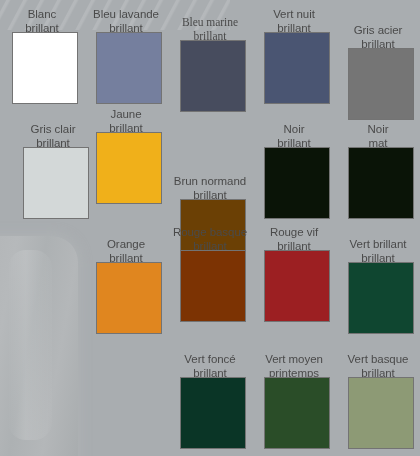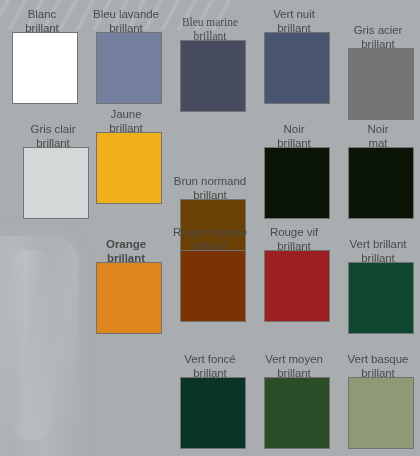--- a/index.html
+++ b/index.html
@@ -164,21 +164,21 @@
       <div class="swatch-cell" style="left: 252px; top: 115px;">
         <span class="swatch-label">Noir
 brillant</span>
         <div class="swatch-chip" style="background: rgb(10, 20, 7); border-color: rgb(115, 115, 115);"></div>
       </div>
       <div class="swatch-cell" style="left: 336px; top: 115px;">
         <span class="swatch-label">Noir
 mat</span>
         <div class="swatch-chip" style="background: rgb(10, 20, 7); border-color: rgb(115, 115, 115);"></div>
       </div>
-      <div class="swatch-cell" style="left: 84px; top: 230px; font-weight: bold;">
+      <div class="swatch-cell" style="left: 84px; top: 230px;">
         <span class="swatch-label">Orange
 brillant</span>
         <div class="swatch-chip" style="background: rgb(224, 134, 31); border-color: rgb(115, 115, 115);"></div>
       </div>
       <div class="swatch-cell" style="left: 168px; top: 218px;">
         <span class="swatch-label">Rouge basque
 brillant</span>
         <div class="swatch-chip" style="background: rgb(124, 51, 3); border-color: rgb(115, 115, 115);"></div>
       </div>
       <div class="swatch-cell" style="left: 252px; top: 218px;">
@@ -191,21 +191,21 @@
 brillant</span>
         <div class="swatch-chip" style="background: rgb(15, 70, 48); border-color: rgb(115, 115, 115);"></div>
       </div>
       <div class="swatch-cell" style="left: 168px; top: 345px;">
         <span class="swatch-label">Vert foncé
 brillant</span>
         <div class="swatch-chip" style="background: rgb(10, 53, 38); border-color: rgb(115, 115, 115);"></div>
       </div>
       <div class="swatch-cell" style="left: 252px; top: 345px;">
         <span class="swatch-label">Vert moyen
-brillant</span>
+printemps</span>
         <div class="swatch-chip" style="background: rgb(42, 77, 40); border-color: rgb(115, 115, 115);"></div>
       </div>
       <div class="swatch-cell" style="left: 336px; top: 345px;">
         <span class="swatch-label">Vert basque
 brillant</span>
         <div class="swatch-chip" style="background: rgb(141, 154, 117); border-color: rgb(115, 115, 115);"></div>
       </div>
     </div>
 
 </div>

